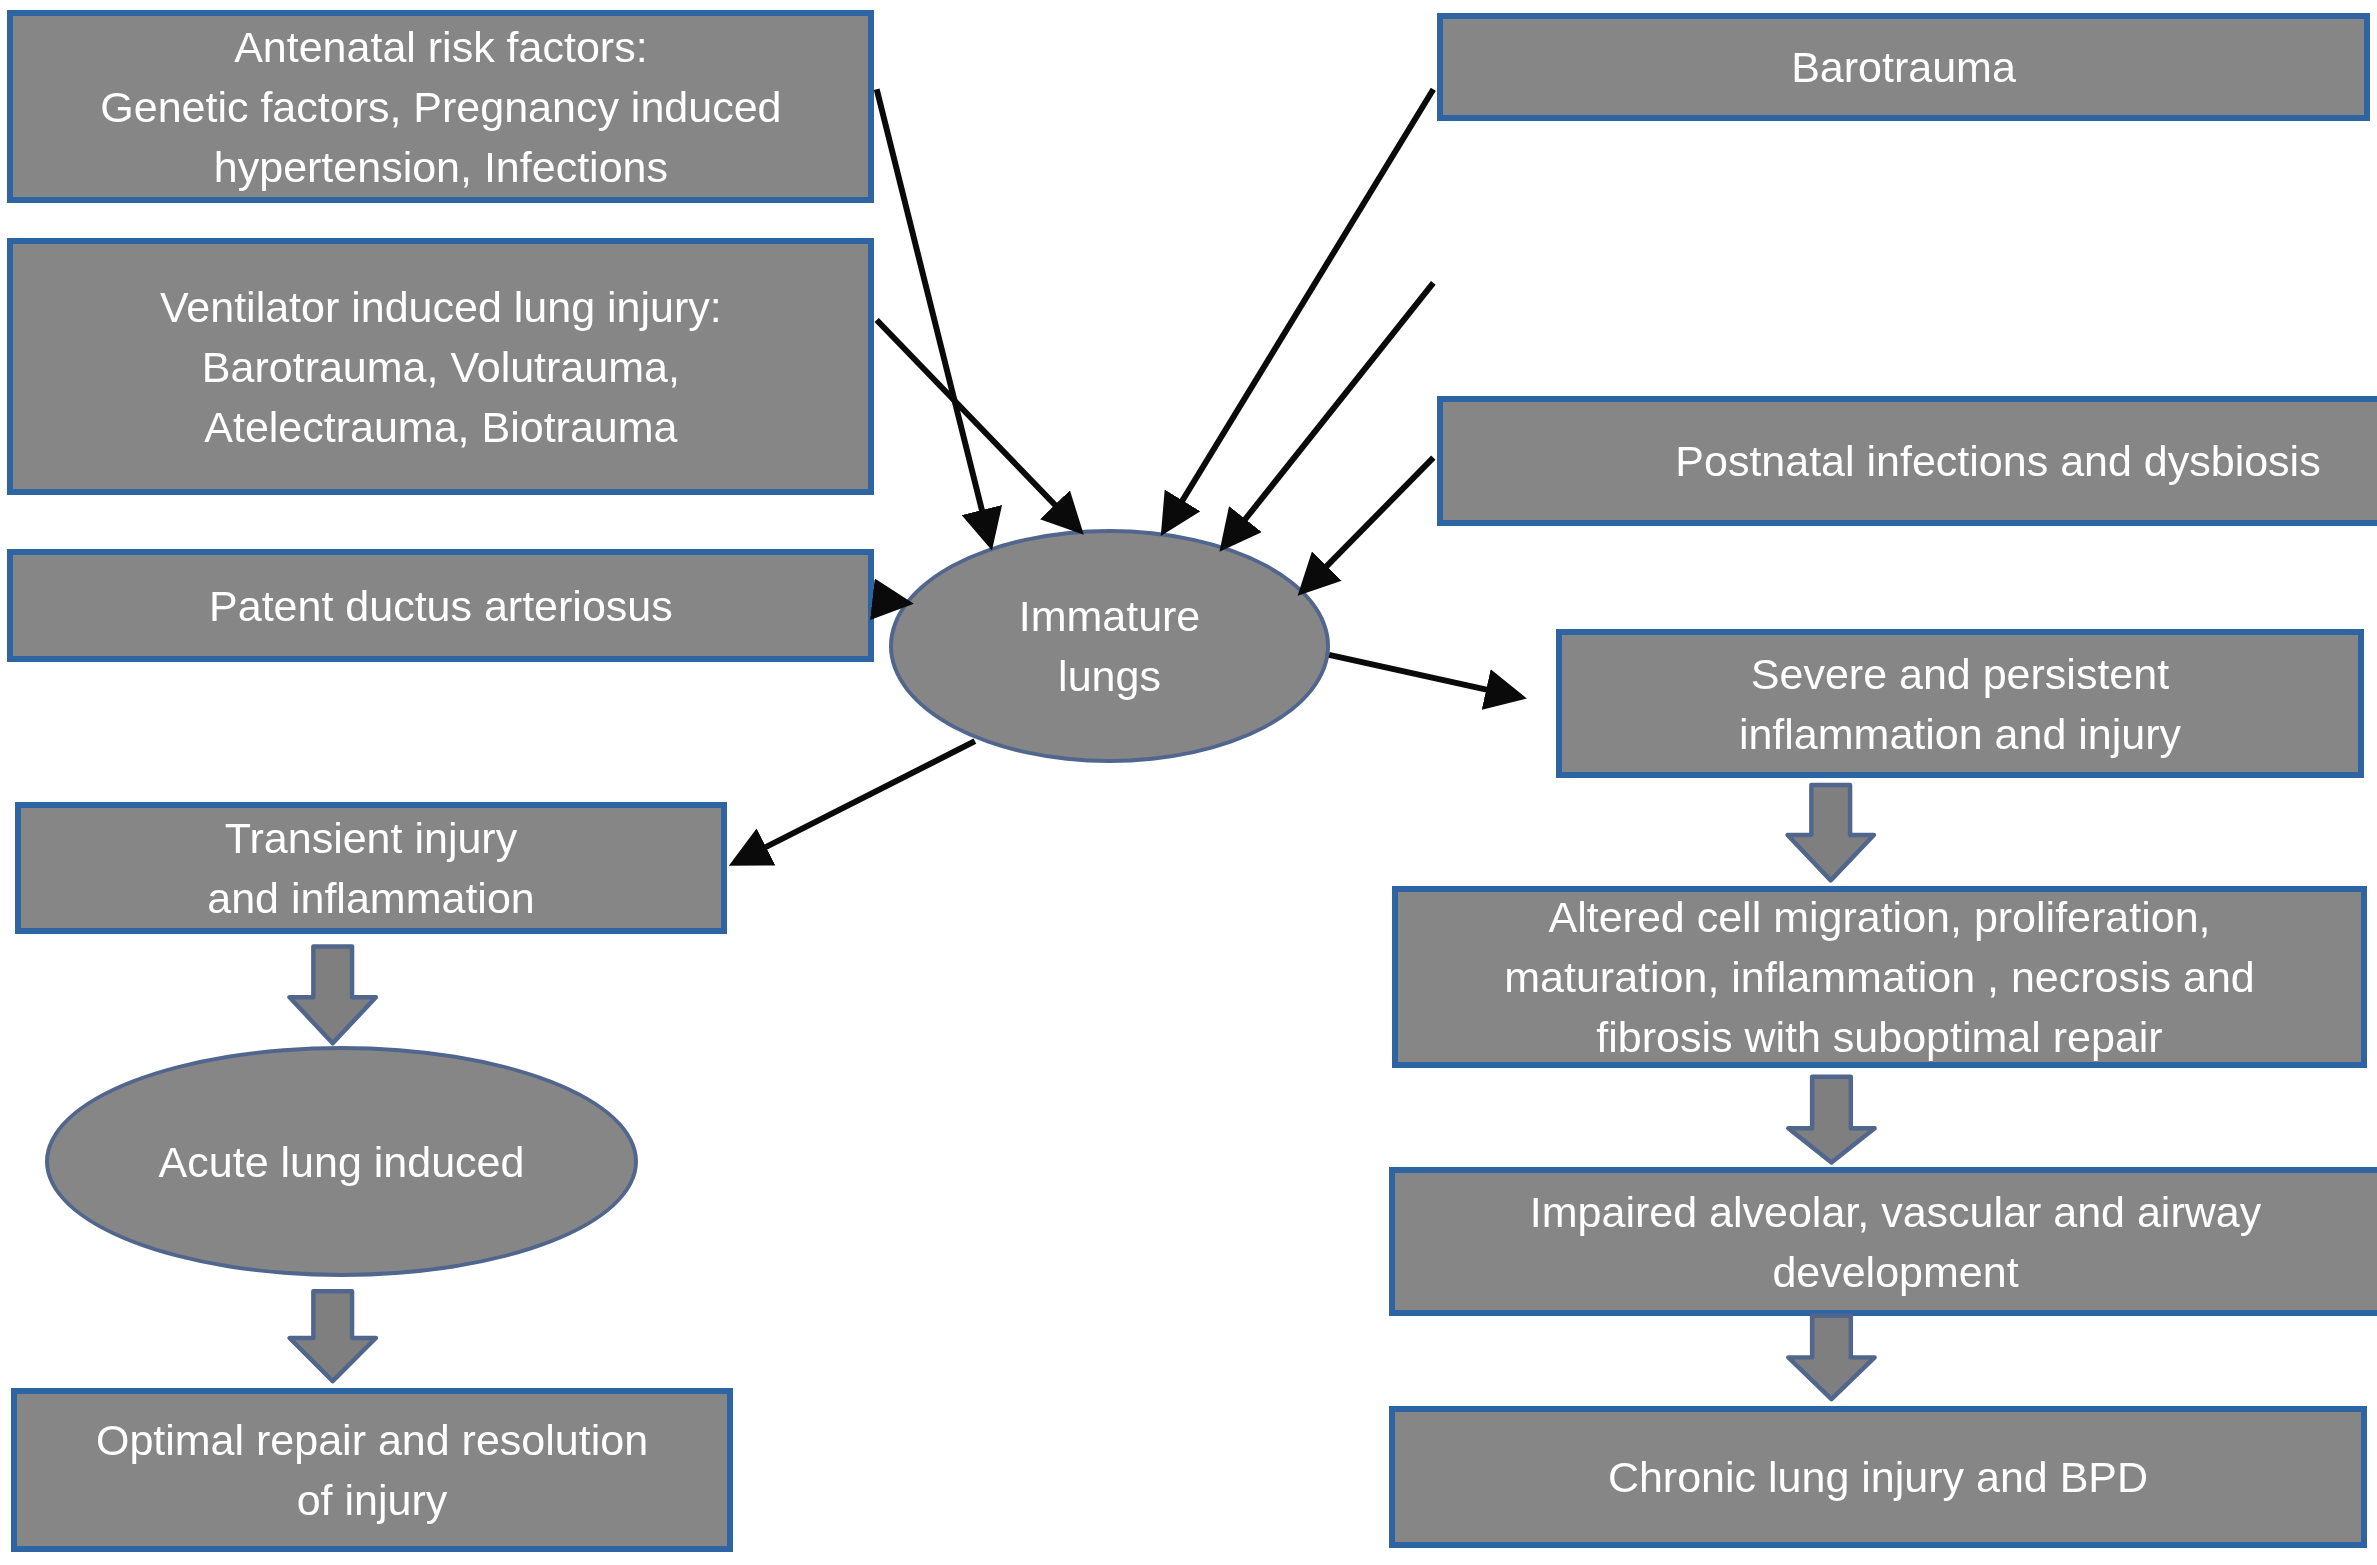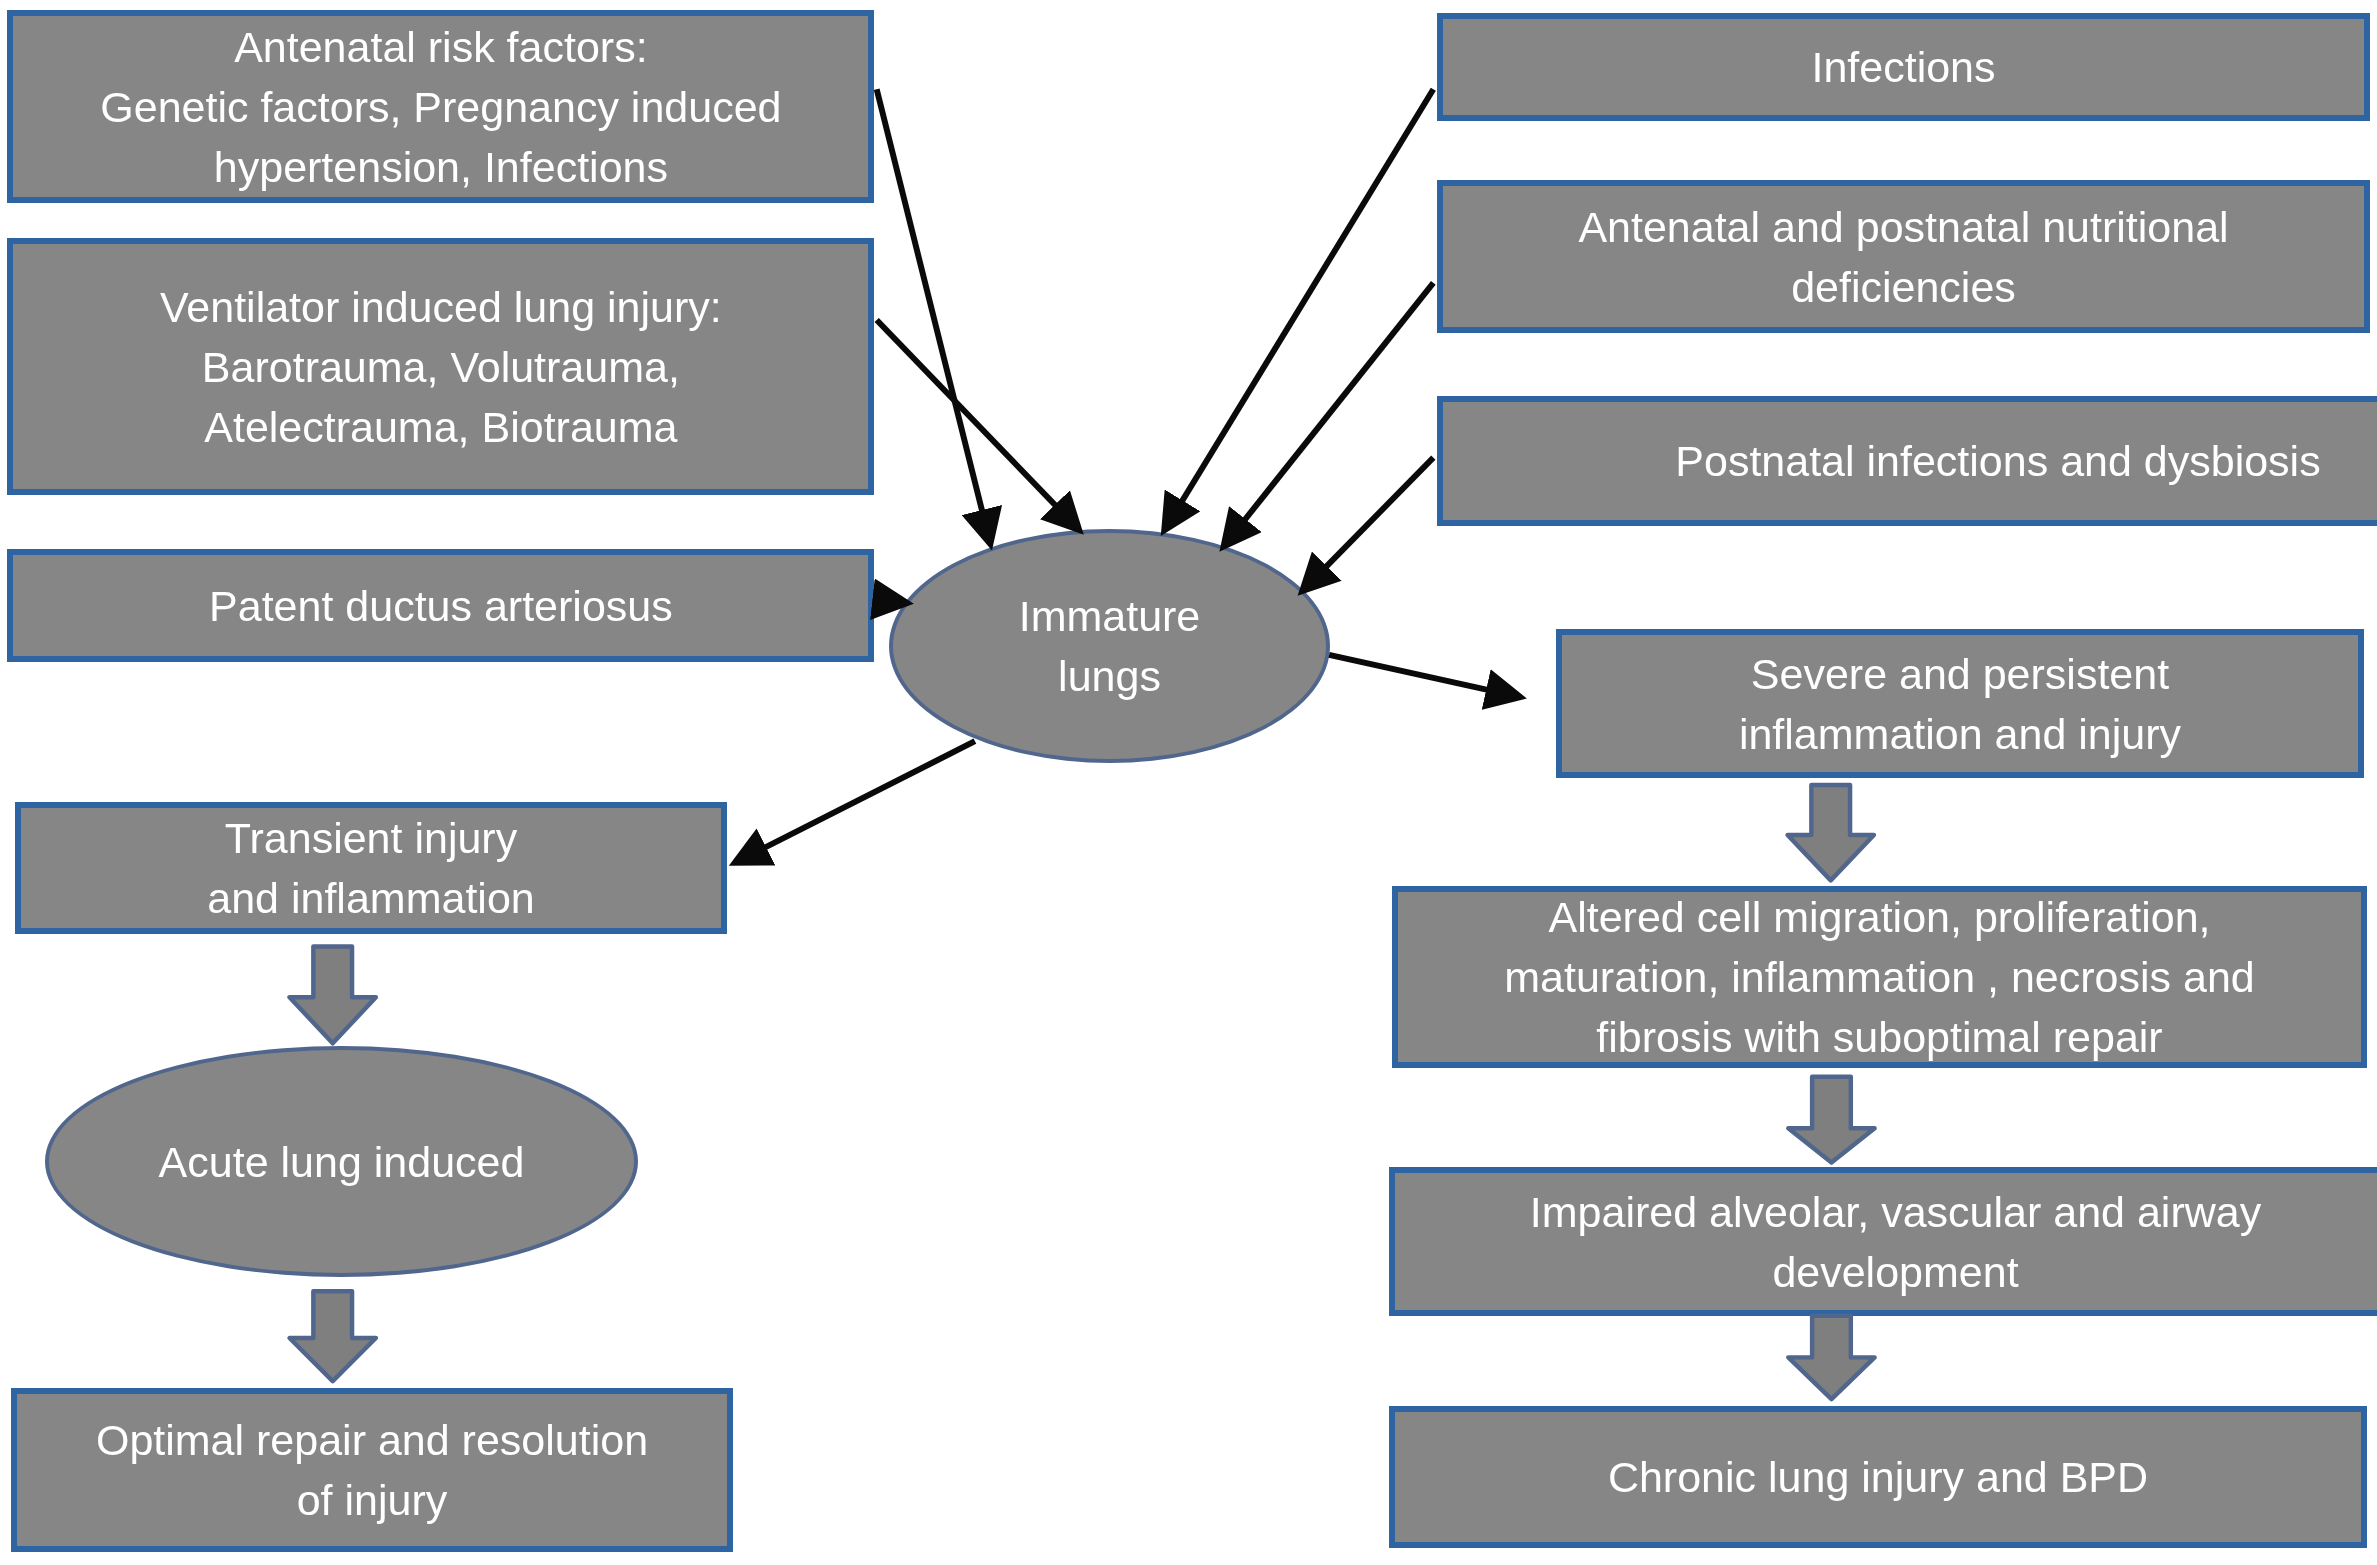--- a/index.html
+++ b/index.html
@@ -48,24 +48,22 @@
   <div class="node rect" style="left:7.4px;top:10.4px;width:867px;height:193px;">Antenatal risk factors:
 Genetic factors, Pregnancy induced
 hypertension, Infections</div>
 
   <div class="node rect" style="left:7.4px;top:238px;width:867px;height:257px;">Ventilator induced lung injury:
 Barotrauma, Volutrauma,
 Atelectrauma, Biotrauma</div>
 
   <div class="node rect" style="left:7.4px;top:549px;width:867px;height:113px;">Patent ductus arteriosus</div>
 
-  <div class="node rect" style="left:1437px;top:13.4px;width:933px;height:108px;">Infections</div>
+  <div class="node rect" style="left:1437px;top:13.4px;width:933px;height:108px;">Barotrauma</div>
 
-  <div class="node rect" style="left:1437px;top:180px;width:933px;height:153px;">Antenatal and postnatal nutritional
-deficiencies</div>
 
   <div class="node rect" style="left:1437px;top:396px;width:1122px;height:130px;">Postnatal infections and dysbiosis</div>
 
   <div class="node oval" style="left:889px;top:529px;width:441px;height:234px;">Immature
 lungs</div>
 
   <div class="node rect" style="left:15px;top:802px;width:712px;height:132px;">Transient injury
 and inflammation</div>
 
   <div class="node oval" style="left:45px;top:1046px;width:593px;height:231px;">Acute lung induced</div>

